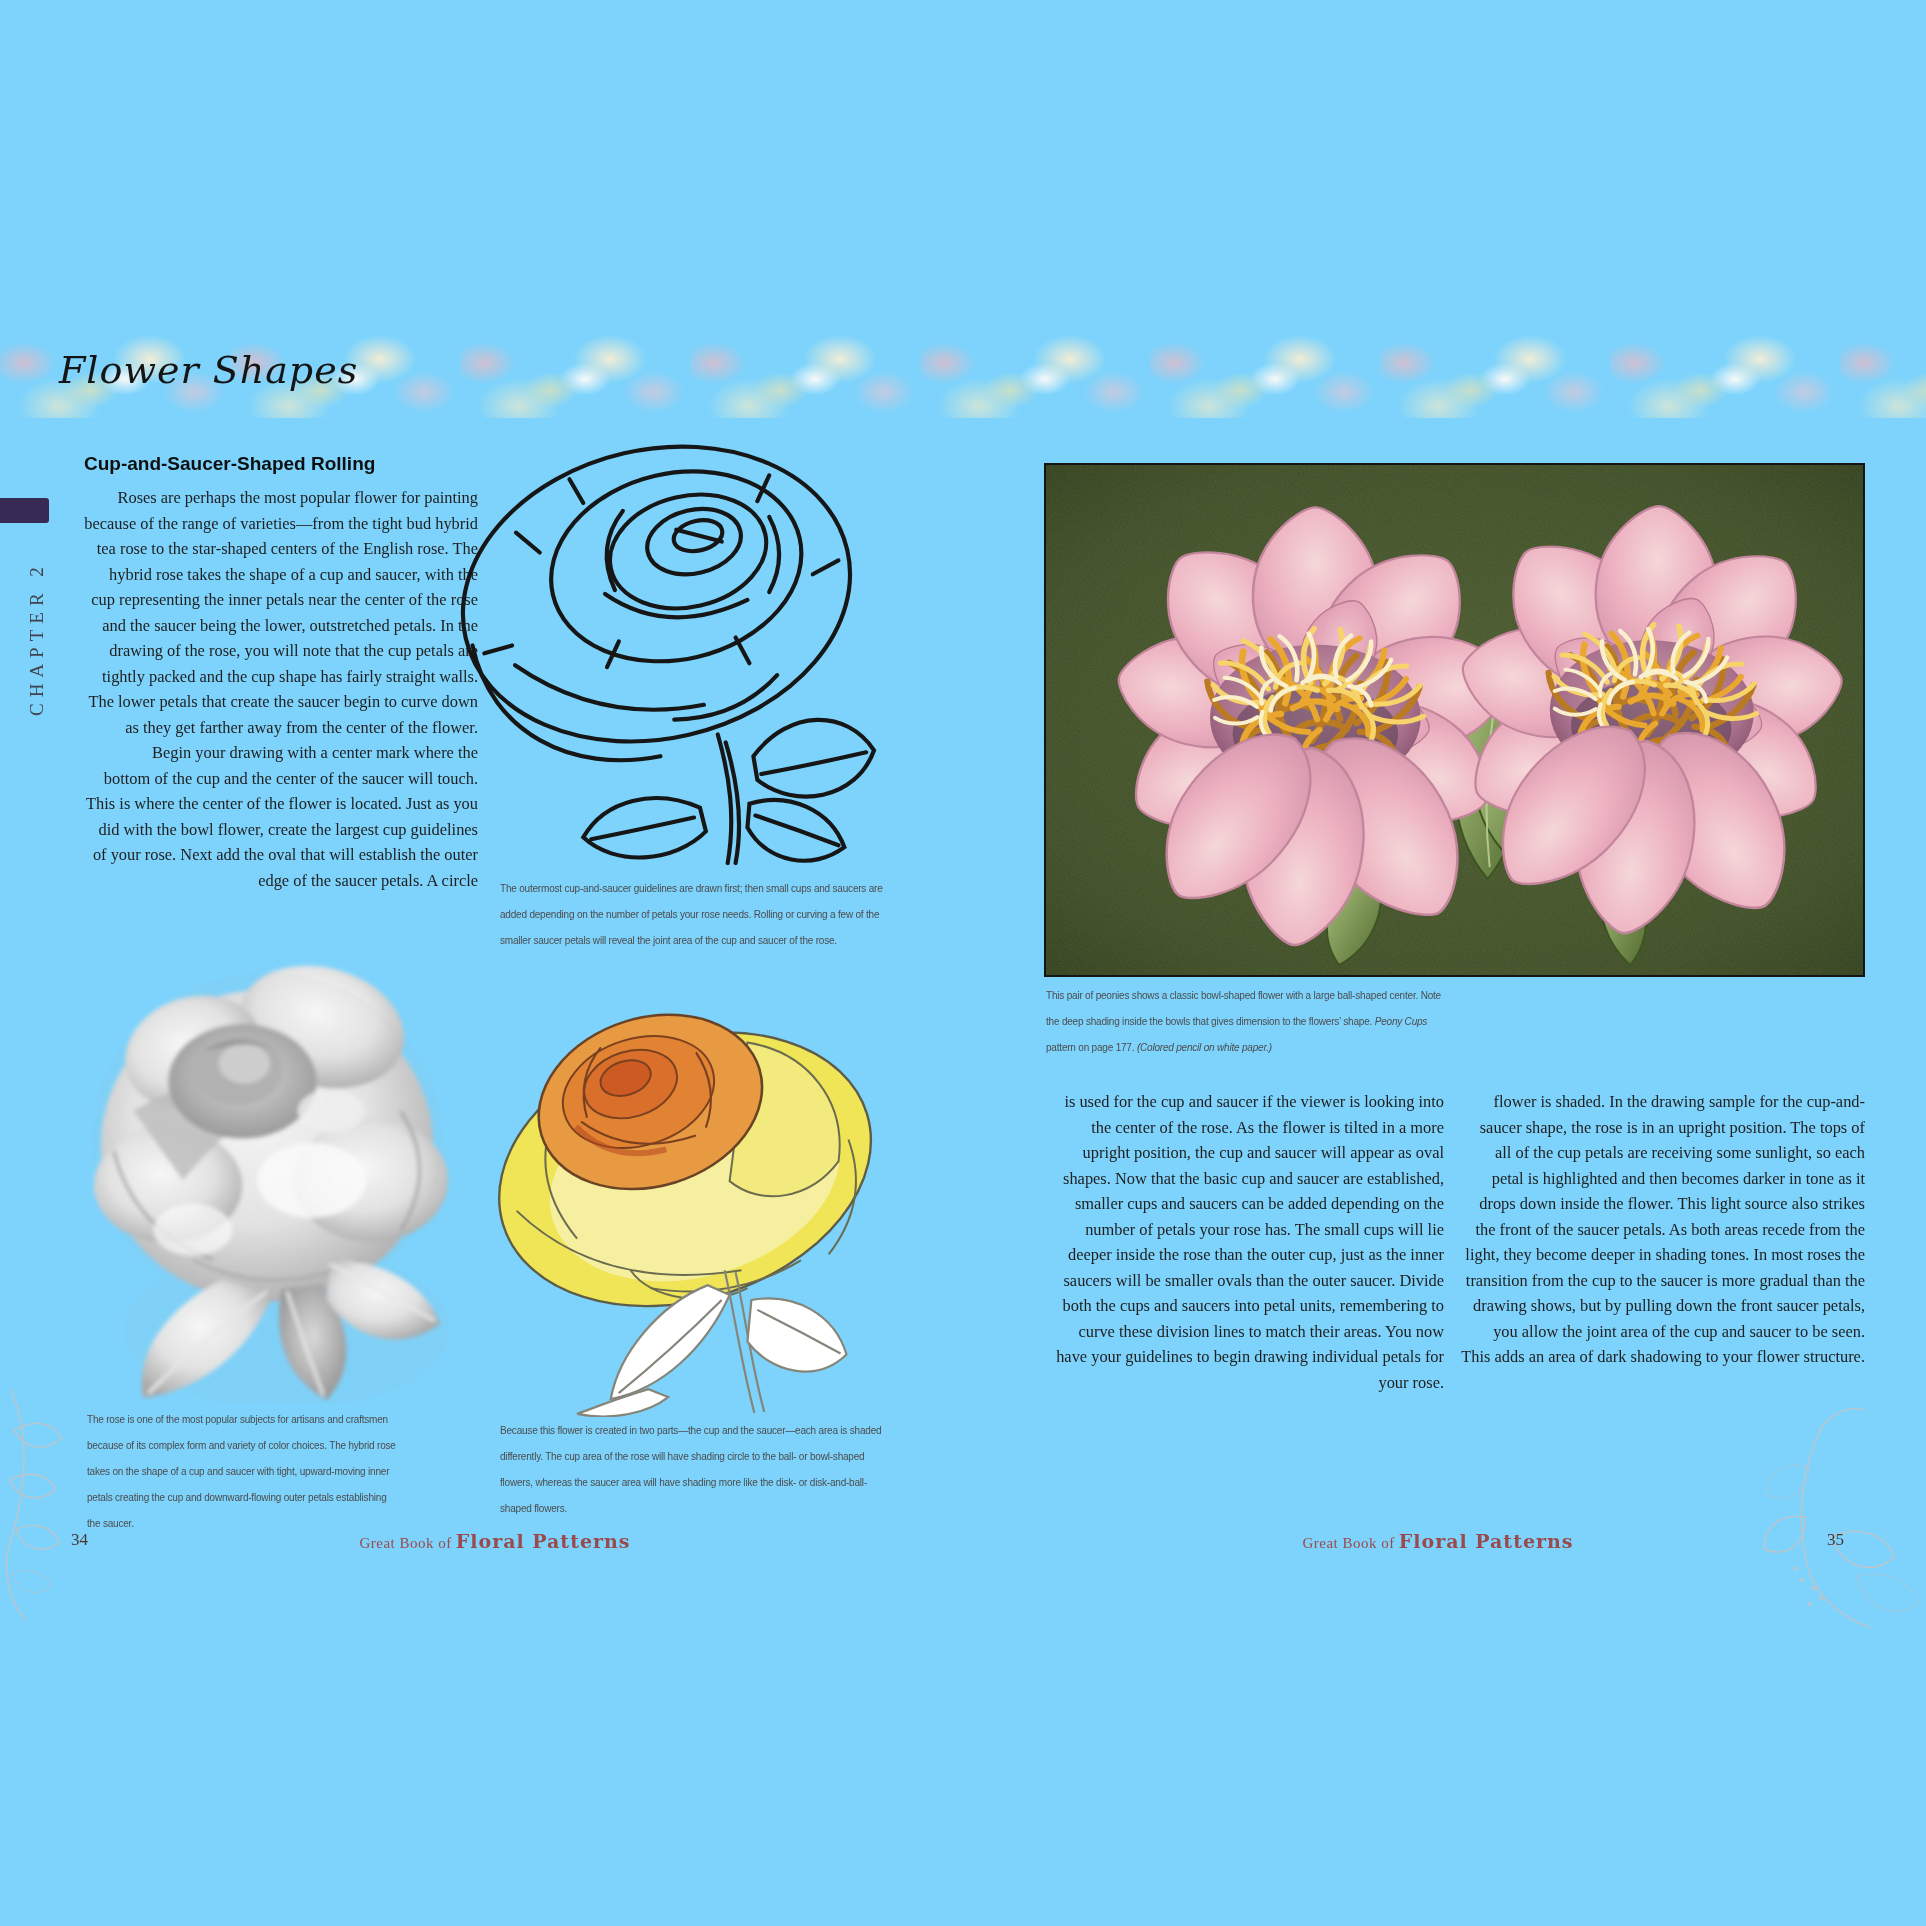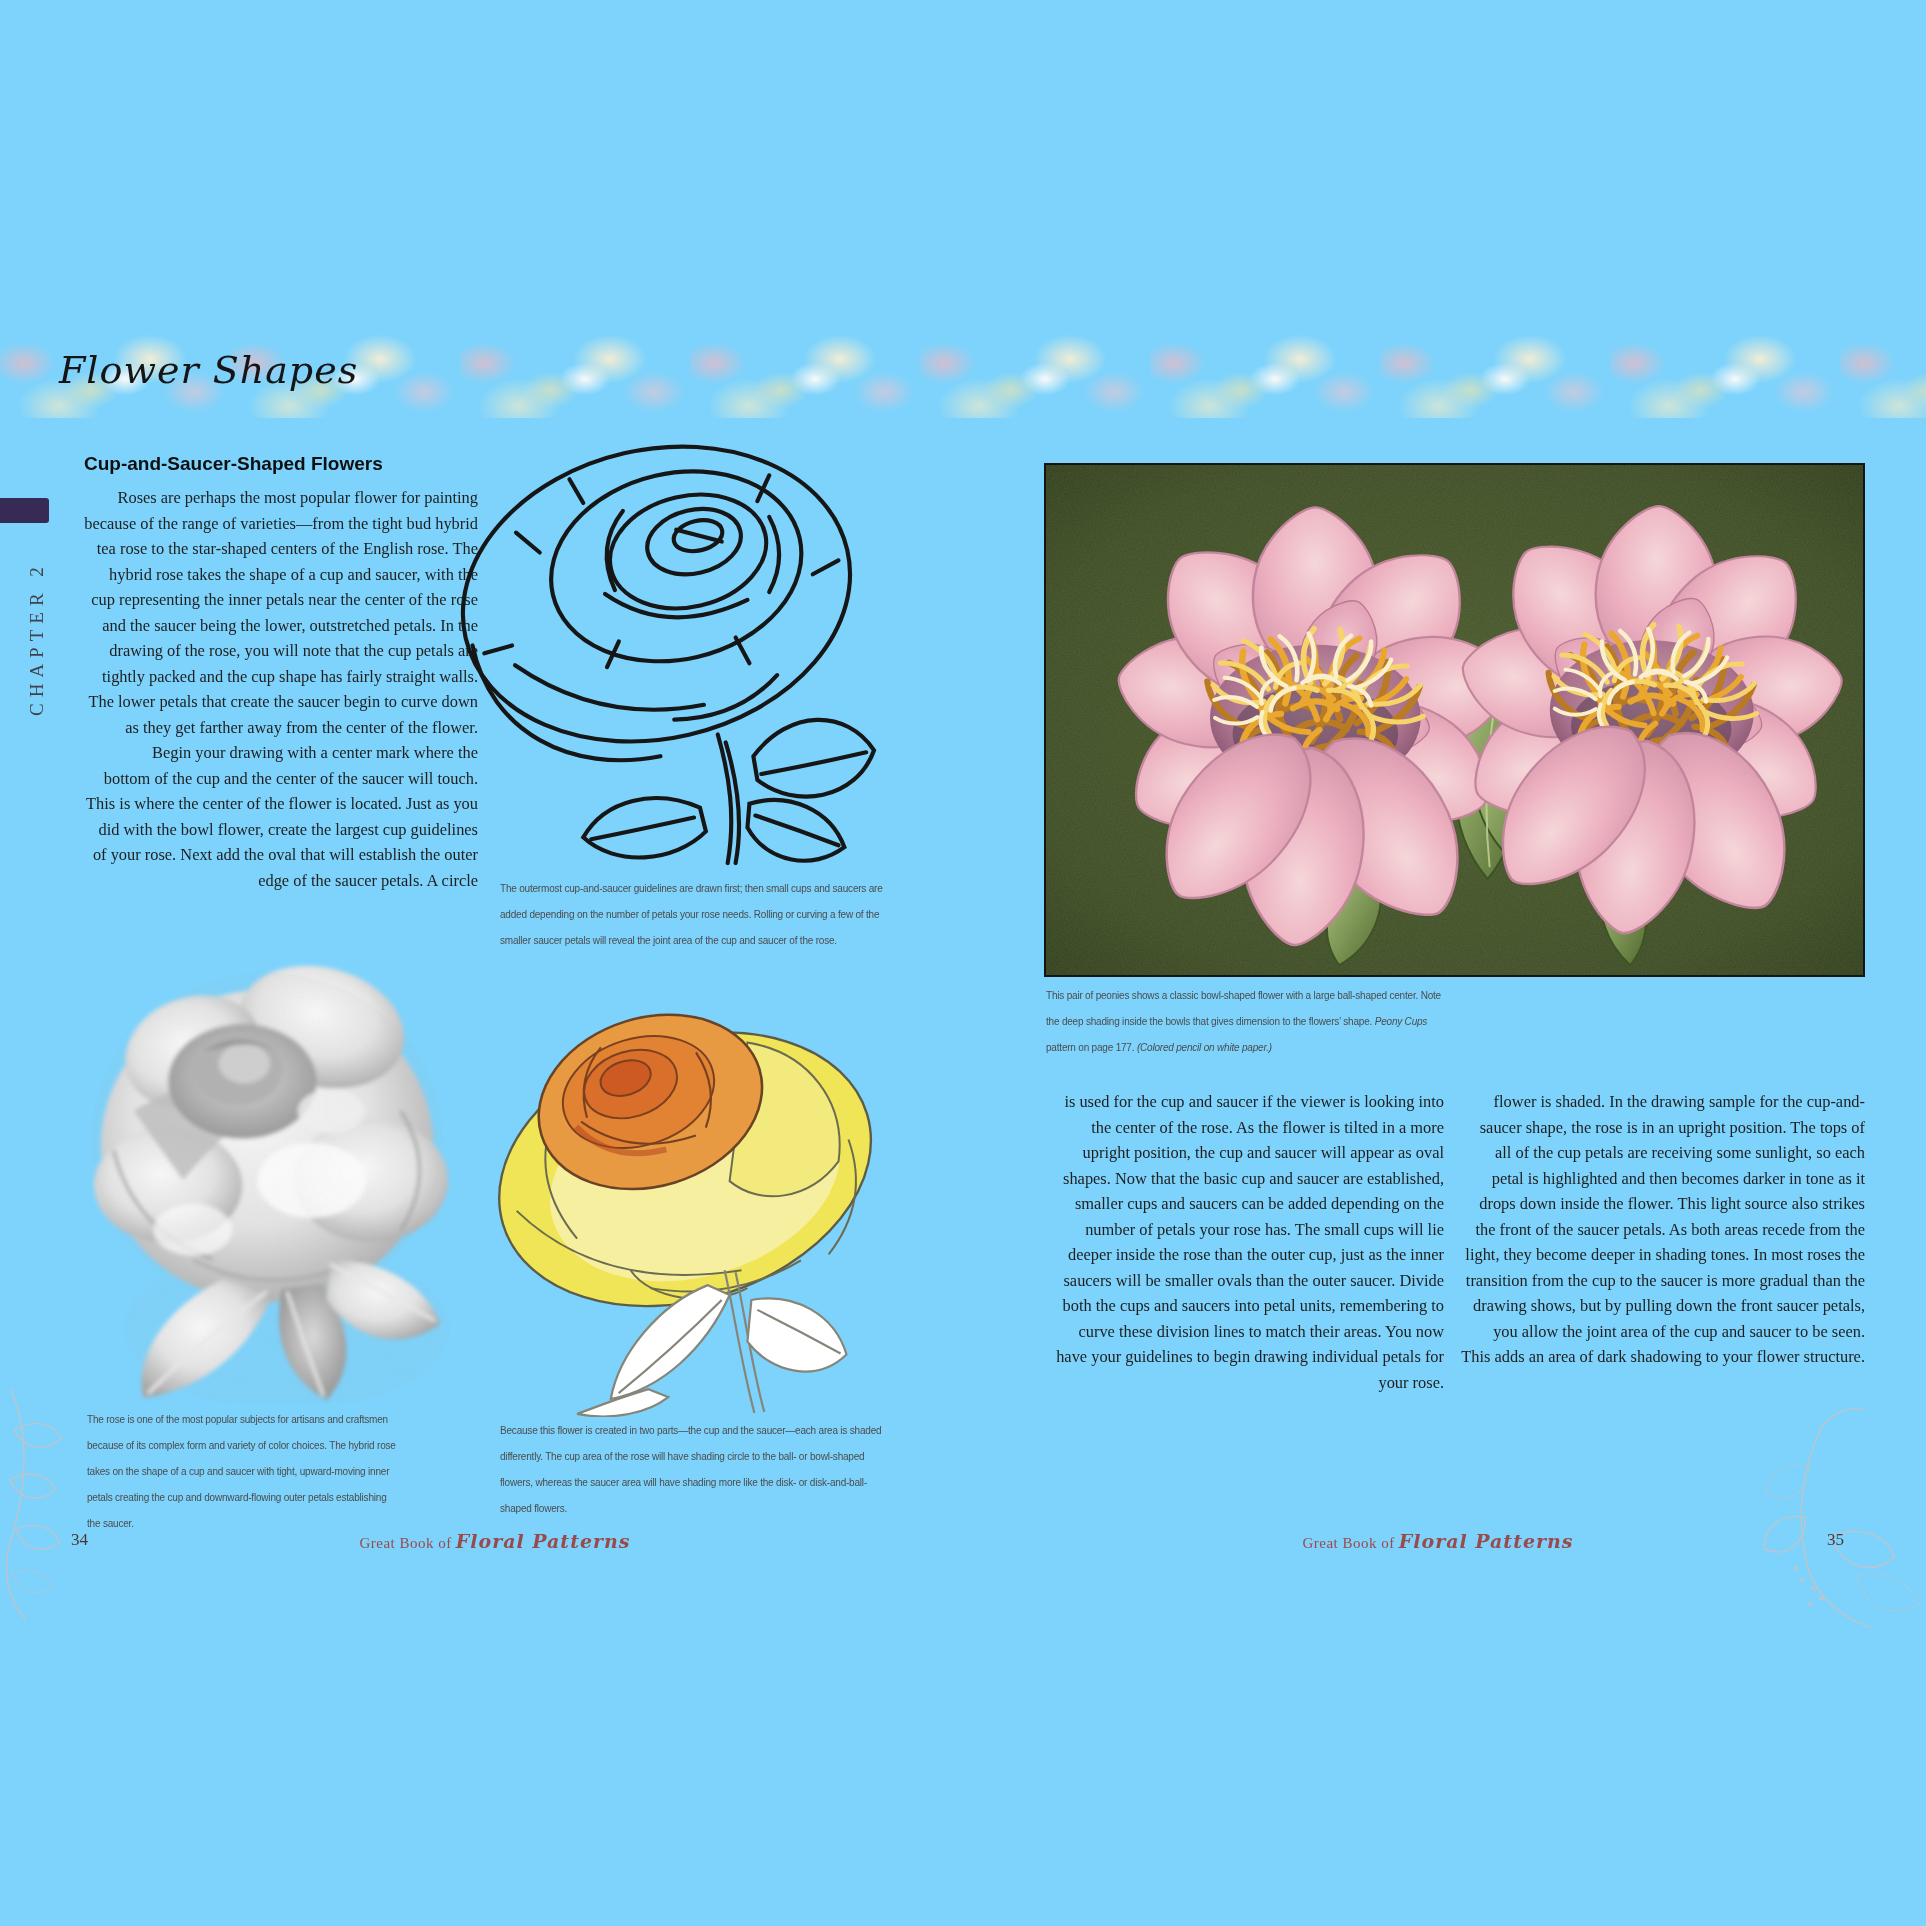--- a/index.html
+++ b/index.html
@@ -50,38 +50,38 @@
     border:2px solid #141414;background:#3c4a24;}
   .peony-frame svg{display:block;}
 
   
   .folio{position:absolute;font-family:"Liberation Serif", serif;font-size:17px;color:#4b3636;z-index:5;}
   #folio-left{left:71px;top:1530px;}
   #folio-right{left:1827px;top:1530px;}
   .brand{position:absolute;width:416px;top:1530px;text-align:center;color:var(--brand-color,#9b4a4c);z-index:5;}
   .brand .pre{font-family:"Liberation Serif", serif;font-size:15px;letter-spacing:0.5px;}
   .brand .name{font-family:"DejaVu Serif", serif;font-size:19px;font-weight:bold;
-    font-style:italic;letter-spacing:1px;}
+    letter-spacing:1px;}
   #brand-left{left:287px;}
   #brand-right{left:1230px;}
 
   .deco{position:absolute;opacity:.9;}
 </style>
 </head>
 <body>
 
 <div class="canvas">
 
   <div class="header-band"></div>
   <div class="header-title">Flower Shapes</div>
 
   <div class="chapter-tab"></div>
   <div class="chapter-label">CHAPTER 2</div>
 
-  <h2 class="heading">Cup-and-Saucer-Shaped Flowers</h2>
+  <h2 class="heading">Cup-and-Saucer-Shaped Rolling</h2>
 
   <div class="bodycol" id="left-col">
     <p>Roses are perhaps the most popular flower for painting because of the range of varieties—from the tight bud hybrid tea rose to the star-shaped centers of the English rose. The hybrid rose takes the shape of a cup and saucer, with the cup representing the inner petals near the center of the rose and the saucer being the lower, outstretched petals. In the drawing of the rose, you will note that the cup petals are tightly packed and the cup shape has fairly straight walls. The lower petals that create the saucer begin to curve down as they get farther away from the center of the flower.</p>
     <p class="indent">Begin your drawing with a center mark where the bottom of the cup and the center of the saucer will touch. This is where the center of the flower is located. Just as you did with the bowl flower, create the largest cup guidelines of your rose. Next add the oval that will establish the outer edge of the saucer petals. A circle</p>
   </div>
 
   <svg class="fig" style="left:421px;top:416px" width="465" height="450" viewBox="0 0 470 455">
     <g stroke="#161616" stroke-width="4.2" fill="none" stroke-linecap="round">
       <ellipse cx="238" cy="180" rx="198" ry="146" transform="rotate(-13 238 180)"></ellipse>
       <path d="M52 232 C 70 320 152 362 242 344"></path>

